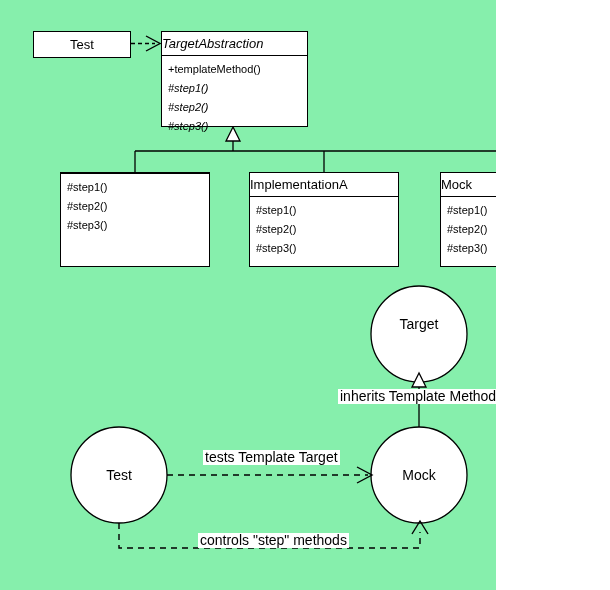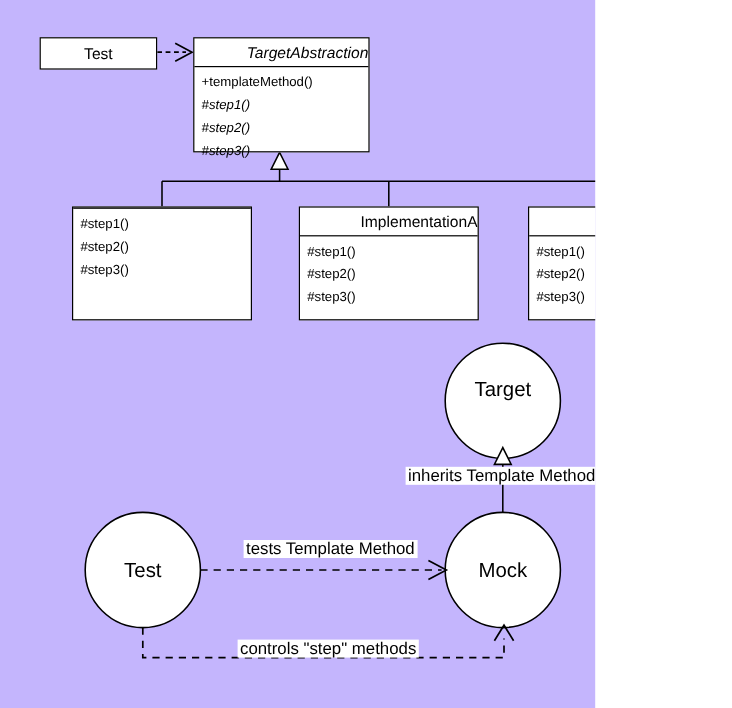--- a/index.html
+++ b/index.html
@@ -4,39 +4,39 @@
 <style>
   html, body {
     margin: 0;
     padding: 0;
     background: #ffffff;
   }
   #canvas {
     position: relative;
     width: 496px;
     height: 590px;
-    background: #c4b5fd;
+    background: #86efac;
     font-family: "Liberation Sans", sans-serif;
     overflow: hidden;
   }
   svg.diagram {
     position: absolute;
     left: 0;
     top: 0;
     width: 610px;
     height: 590px;
   }
   .uml-box {
     position: absolute;
     background: #ffffff;
     border: 1px solid #000000;
     box-sizing: border-box;
   }
   .box-title {
-    text-align: right;
+    text-align: left;
     font-size: 13px;
     color: #000000;
     line-height: 23px;
     height: 23px;
     white-space: nowrap;
     overflow: hidden;
   }
   .box-title.abstract {
     font-style: italic;
   }
@@ -69,21 +69,21 @@
     font-size: 14px;
     color: #000000;
     white-space: nowrap;
     background: #ffffff;
     padding: 0 2px;
     line-height: 15px;
   }
   .circle-label {
     position: absolute;
     text-align: center;
-    font-size: 17px;
+    font-size: 14px;
     color: #000000;
     line-height: 17px;
     white-space: nowrap;
   }
 </style>
 </head>
 <body>
 
 <div id="canvas">
 
@@ -180,17 +180,17 @@
   <div class="circle-label" style="left:69px; top:467px; width:100px;">
     <div>Test</div>
   </div>
 
   <div class="circle-label" style="left:369px; top:467px; width:100px;">
     <div>Mock</div>
   </div>
 
   <div class="edge-label" style="left:338px; top:389px;">inherits Template Method</div>
 
-  <div class="edge-label" style="left:203px; top:450px;">tests Template Method</div>
+  <div class="edge-label" style="left:203px; top:450px;">tests Template Target</div>
 
   <div class="edge-label" style="left:198px; top:533px;">controls "step" methods</div>
 
 </div>
 
 </body></html>

